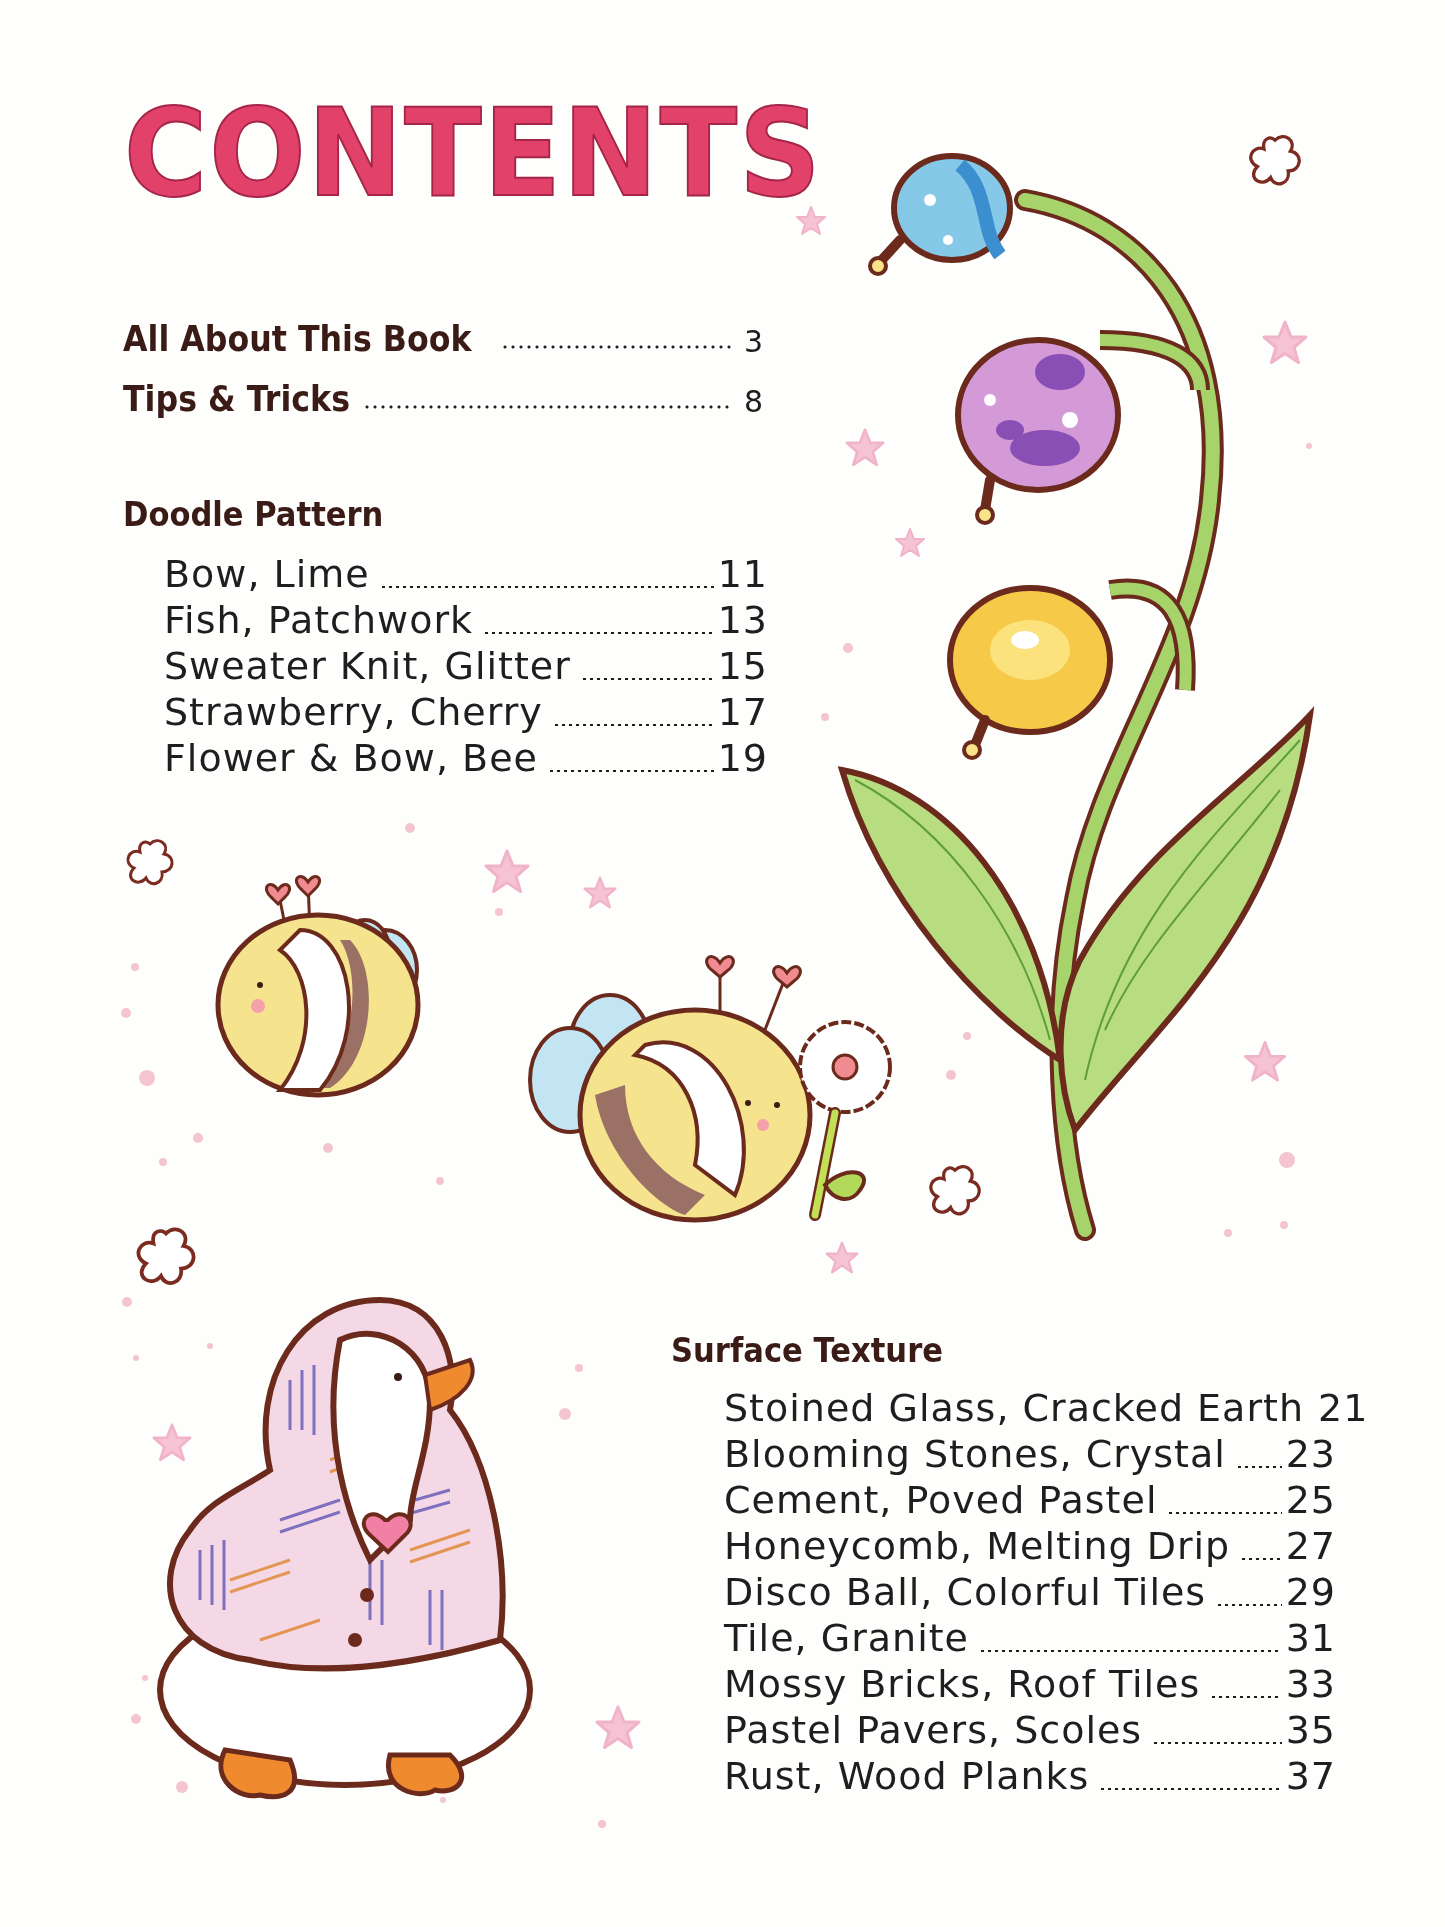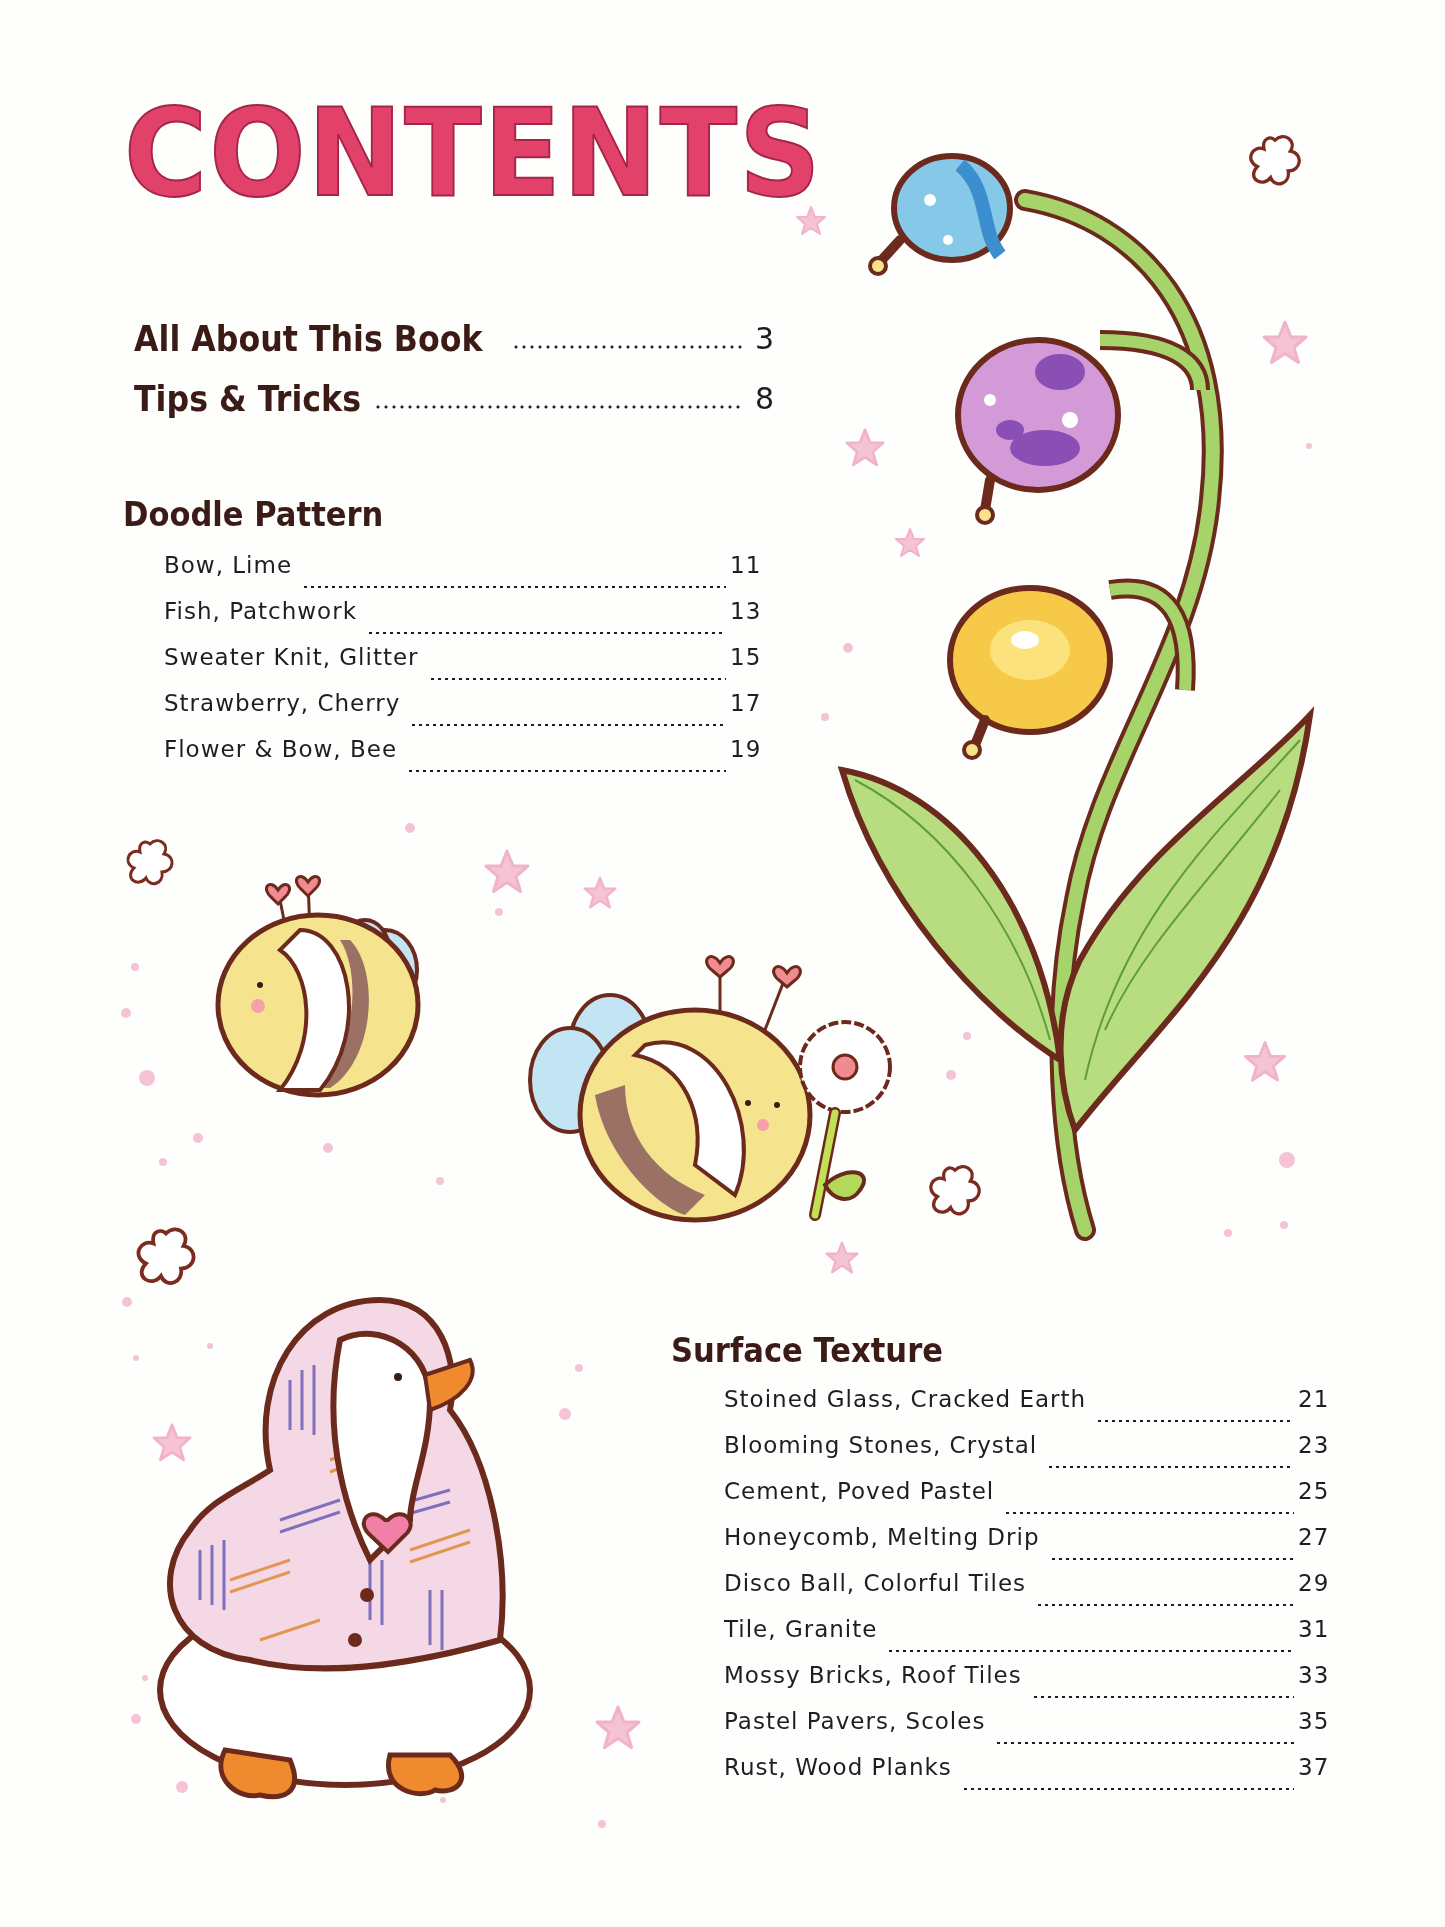--- a/index.html
+++ b/index.html
@@ -20,23 +20,23 @@
     color: #e2426a;
     line-height: 1;
     -webkit-text-stroke: 2px #a52548;
     text-transform: uppercase;
     transform: scaleX(0.93); transform-origin: left top;
   }
 
   
   .main-entry {
     position: absolute; left: 123px; width: 640px;
-    display: flex; align-items: center;
-    font-family: "DejaVu Sans", sans-serif;
-    font-weight: bold; font-size: 36px; color: #3a1b16; margin-left: 11px;
+    display: flex; align-items: flex-end;
+    font-family: "DejaVu Sans", sans-serif;
+    font-weight: bold; font-size: 36px; color: #3a1b16;
   }
   .main-entry .label { white-space: nowrap; transform: scaleX(0.88); transform-origin: left; margin-right: -28px; }
   .dots {
     flex: 1; margin: 0 10px; height: 4px; align-self: flex-end; margin-bottom: 10px;
     background-image: radial-gradient(circle, #1e1e1e 1.4px, transparent 1.7px);
     background-size: 8px 4px; background-repeat: repeat-x;
   }
   .main-entry .page { font-weight: normal; font-size: 30px; color: #1e1e1e; min-width: 20px; text-align: right; }
 
   
@@ -46,21 +46,21 @@
     font-weight: bold; font-size: 34px; color: #3a1b16;
     transform: scaleX(0.9); transform-origin: left top;
     white-space: nowrap;
   }
 
   
   .sub-list { position: absolute; }
   .sub-entry {
     display: flex; align-items: baseline;
     font-family: "DejaVu Sans", sans-serif;
-    font-size: 23px; color: #1e1e1e; letter-spacing: 1px;
+    font-size: 38px; color: #1e1e1e; letter-spacing: 1px;
     height: 46px;
   }
   .sub-entry .label { white-space: nowrap; }
   .sub-entry .dots { margin: 0 4px 9px 10px; background-size: 7px 4px;
     background-image: radial-gradient(circle, #1e1e1e 1.2px, transparent 1.5px); }
   .sub-entry .page { min-width: 38px; text-align: left; }
 
   svg { position: absolute; overflow: visible; }
 </style>
 </head>

